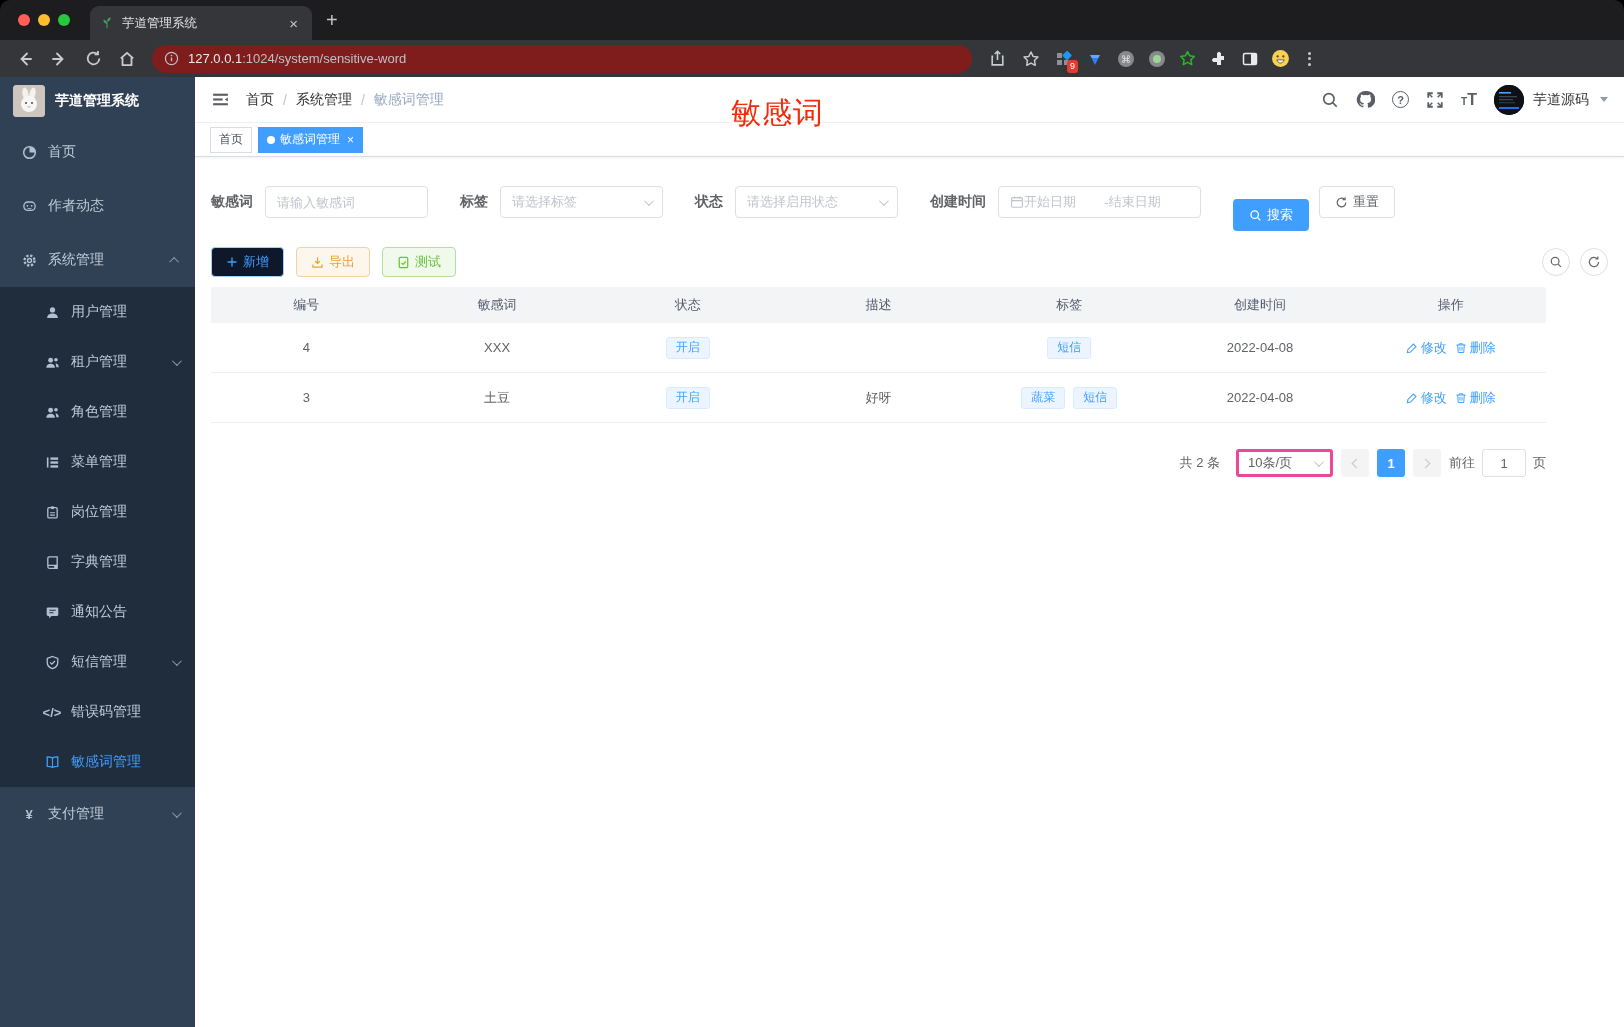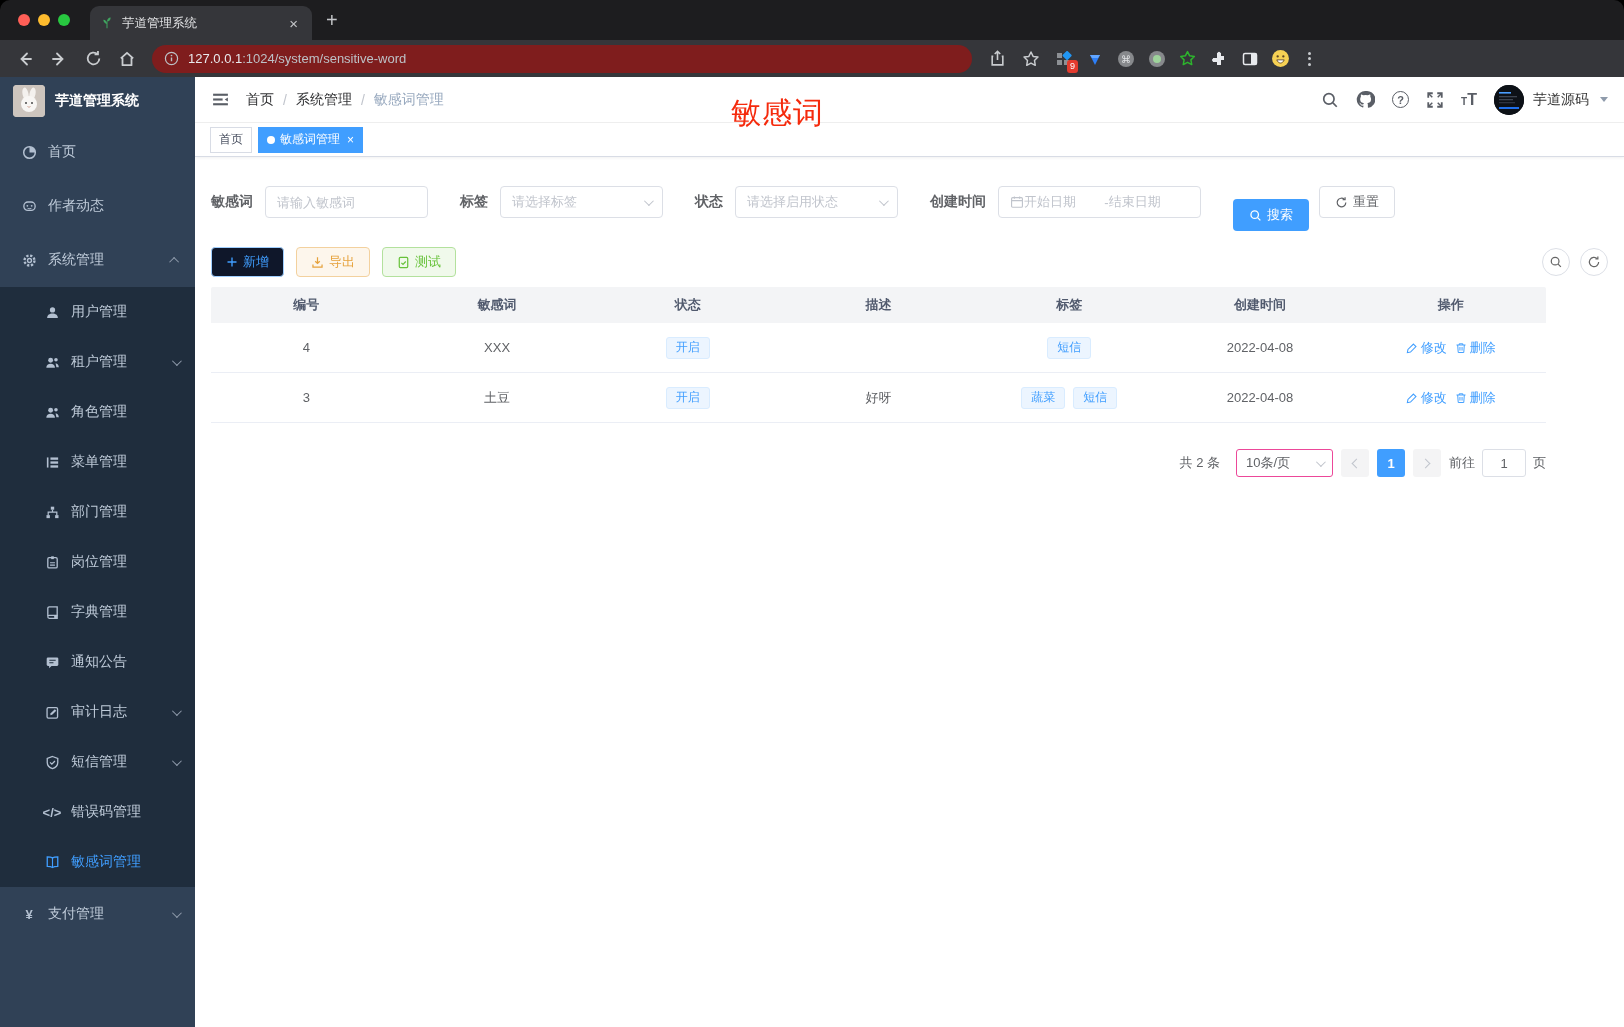--- a/index.html
+++ b/index.html
@@ -92,29 +92,29 @@
 
   .actions { display:flex; align-items:center; margin-top:16px; }
   .actions .btn { height:30px; margin-right:12px; padding:0 14px; }
   .round-tools { margin-left:auto; display:flex; gap:10px; }
   .rbtn { width:28px; height:28px; border:1px solid #dcdfe6; border-radius:50%; display:flex; align-items:center; justify-content:center; color:#666; cursor:pointer; background:#fff; }
 
   
   .tbl { width:1335px; margin-top:10px; font-size:13px; color:#606266; }
   .trow { display:flex; align-items:center; }
   .trow > div { flex:1; text-align:center; padding:0 6px; display:flex; align-items:center; justify-content:center; gap:8px; }
-  .thead { background:#f3f4f6; height:36px; font-weight:bold; color:#515a6e; border-radius:2px 2px 0 0; }
+  .thead { background:#f3f4f6; height:36px; font-weight:normal; color:#515a6e; border-radius:2px 2px 0 0; }
   .tr { height:50px; border-bottom:1px solid #ebeef5; background:#fff; }
   .eltag { height:22px; padding:0 9px; display:inline-flex; align-items:center; background:#ecf5ff; border:1px solid #d9ecff; border-radius:3px; color:#409eff; font-size:12px; }
   .op-link { color:#409eff; display:inline-flex; align-items:center; gap:3px; cursor:pointer; font-size:13px; }
 
   
   .pager { width:1335px; margin-top:26px; display:flex; align-items:center; justify-content:flex-end; gap:8px; font-size:13px; color:#606266; }
   .pg-total { margin-right:8px; font-size:13px; }
-  .pg-size { width:97px; height:28px; border:1px solid #ec4899; border-radius:3px; display:flex; align-items:center; justify-content:space-between; padding:0 9px; color:#606266; cursor:pointer; background:#fff; }
+  .pg-size { width:97px; height:28px; border:3px solid #ec4899; border-radius:3px; display:flex; align-items:center; justify-content:space-between; padding:0 9px; color:#606266; cursor:pointer; background:#fff; }
   .pg-btn { width:28px; height:28px; border-radius:3px; background:#f4f4f5; display:flex; align-items:center; justify-content:center; cursor:pointer; }
   .pg-btn .chv { width:7px; height:7px; border-right:1.5px solid #c0c4cc; border-bottom:1.5px solid #c0c4cc; }
   .chv.left { transform:rotate(135deg); margin-left:3px; }
   .chv.right { transform:rotate(-45deg); margin-right:3px; }
   .pg-page { width:28px; height:28px; border-radius:3px; background:#409eff; color:#fff; display:flex; align-items:center; justify-content:center; font-weight:bold; cursor:pointer; }
   .pg-goto { display:flex; align-items:center; gap:7px; }
   .pg-input { width:44px; height:28px; border:1px solid #dcdfe6; border-radius:3px; text-align:center; font-size:13px; color:#606266; }
 </style>
 </head>
 <body>
@@ -334,31 +334,20 @@
                 <rect x="5.8" y="2.6" width="8.2" height="2.5" fill="currentColor"></rect>
                 <rect x="5.8" y="6.8" width="8.2" height="2.5" fill="currentColor"></rect>
                 <rect x="5.8" y="11" width="8.2" height="2.5" fill="currentColor"></rect>
               </svg>
             </span>
           <span class="m-label">菜单管理</span>
         </div>
         <div class="m-item">
           <span class="mi">
               <svg width="15" height="15" viewBox="0 0 16 16">
-                <rect x="6.2" y="1.8" width="3.6" height="3.2" fill="currentColor"></rect>
-                <rect x="1.6" y="10.8" width="3.6" height="3.2" fill="currentColor"></rect>
-                <rect x="10.8" y="10.8" width="3.6" height="3.2" fill="currentColor"></rect>
-                <path d="M8 5v2.6M3.4 10.8V7.6h9.2v3.2" stroke="currentColor" stroke-width="1.3" fill="none"></path>
-              </svg>
-            </span>
-          <span class="m-label">部门管理</span>
-        </div>
-        <div class="m-item">
-          <span class="mi">
-              <svg width="15" height="15" viewBox="0 0 16 16">
                 <rect x="3" y="2.8" width="10" height="11" rx="1.4" fill="none" stroke="currentColor" stroke-width="1.4"></rect>
                 <rect x="6.6" y="1.4" width="2.8" height="3" fill="currentColor"></rect>
                 <path d="M5.4 8.2h5.2M5.4 10.8h5.2" stroke="currentColor" stroke-width="1.2"></path>
               </svg>
             </span>
           <span class="m-label">岗位管理</span>
         </div>
         <div class="m-item">
           <span class="mi">
               <svg width="15" height="15" viewBox="0 0 16 16">
@@ -371,30 +360,20 @@
         </div>
         <div class="m-item">
           <span class="mi">
               <svg width="15" height="15" viewBox="0 0 16 16">
                 <rect x="1.8" y="2.6" width="12.4" height="9" rx="1.4" fill="currentColor"></rect>
                 <path d="M4.4 11.4v2.8l2.8-2.8z" fill="currentColor"></path>
                 <path d="M4.6 5.6h6.8M4.6 8.2h4.4" stroke="#1f2d3d" stroke-width="1.1"></path>
               </svg>
             </span>
           <span class="m-label">通知公告</span>
-        </div>
-        <div class="m-item">
-          <span class="mi">
-              <svg width="15" height="15" viewBox="0 0 16 16">
-                <rect x="2.2" y="2.8" width="11.2" height="11.2" rx="1.4" fill="none" stroke="currentColor" stroke-width="1.4"></rect>
-                <path d="M5.6 10.9l2-.4 4.5-4.5-1.6-1.6-4.5 4.5z" fill="currentColor"></path>
-              </svg>
-            </span>
-          <span class="m-label">审计日志</span>
-          <span class="chev down"></span>
         </div>
         <div class="m-item">
           <span class="mi">
               <svg width="15" height="15" viewBox="0 0 16 16">
                 <path d="M8 1.6l5.6 2v4.5c0 3.3-2.3 5.5-5.6 6.5-3.3-1-5.6-3.2-5.6-6.5V3.6z" fill="none" stroke="currentColor" stroke-width="1.4"></path>
                 <path d="M5.4 7.9l1.9 1.9 3.3-3.4" stroke="currentColor" stroke-width="1.4" fill="none"></path>
               </svg>
             </span>
           <span class="m-label">短信管理</span>
           <span class="chev down"></span>

